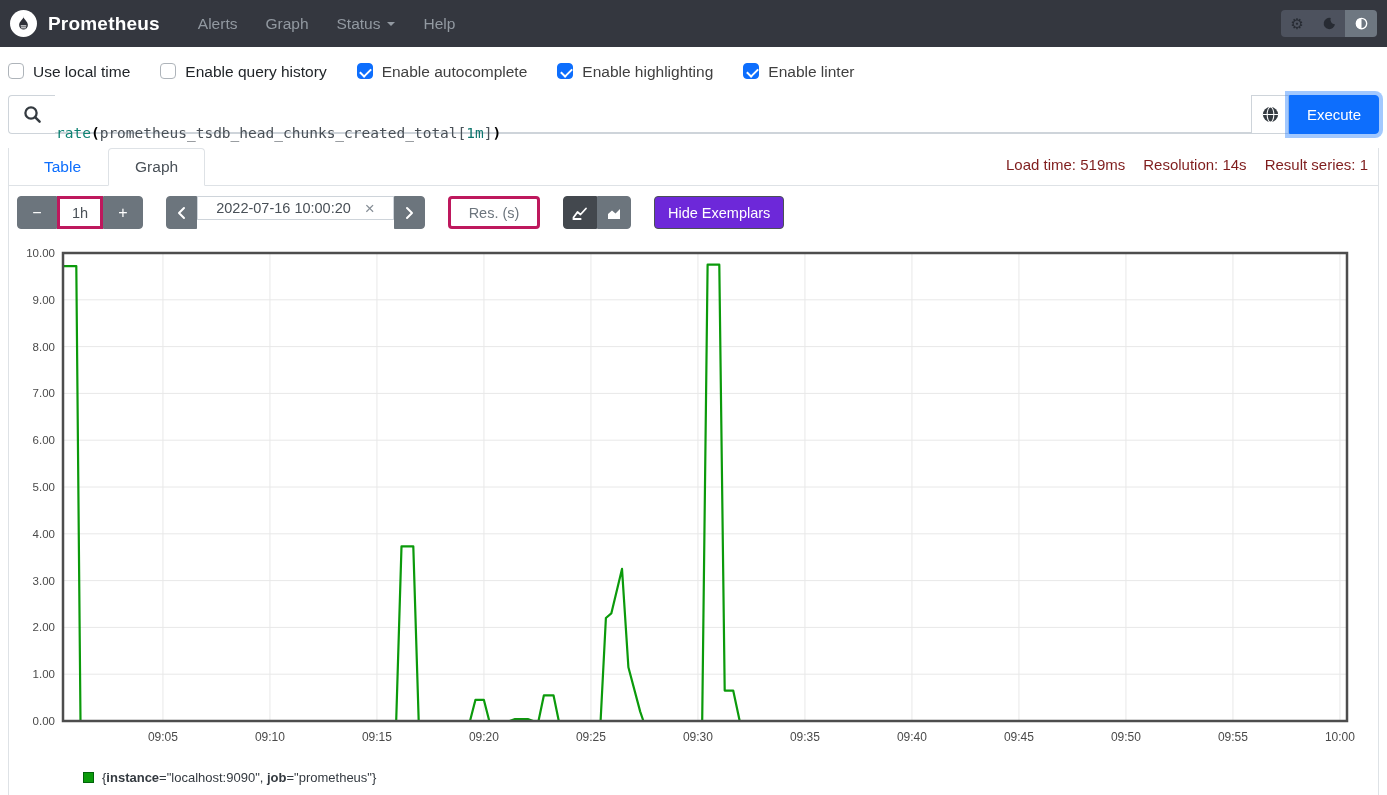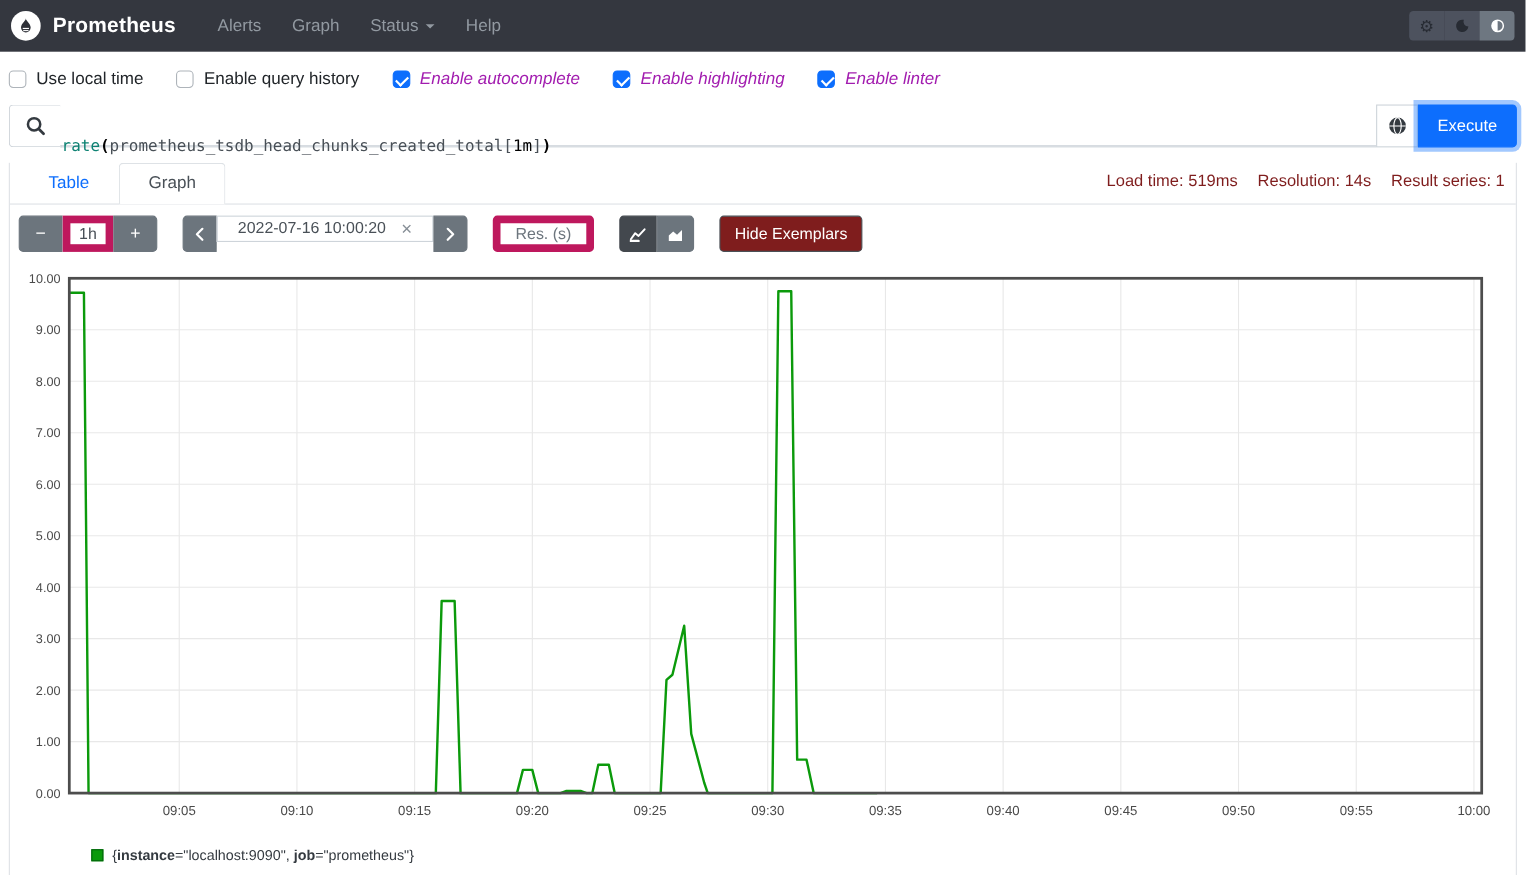--- a/index.html
+++ b/index.html
@@ -13,25 +13,25 @@
   .brand-name { color:#fff; font-size:19px; font-weight:700; letter-spacing:.2px; }
   .nav-links { display:flex; align-items:center; margin-left:24px; gap:0; }
   .nav-link { color:#9299a1; font-size:15.5px; padding:6px 14px; text-decoration:none; cursor:pointer; display:flex; align-items:center; }
   .caret { width:0; height:0; border:4px solid transparent; border-top-color:#9299a1; margin-left:7px; margin-top:4px; }
   .theme-group { margin-left:auto; display:flex; border-radius:4px; overflow:hidden; margin-right:2px; }
   .theme-btn { width:32px; height:27px; border:none; background:#4d525e; display:flex; align-items:center; justify-content:center; cursor:pointer; color:#272b33; font-size:15px; padding:0; }
   .theme-btn.active { background:#6e7781; color:#fff; }
 
   
   .options-row { display:flex; align-items:center; gap:30px; padding:16px 0 12px 8px; }
-  .opt { display:flex; align-items:center; gap:9px; cursor:pointer; font-size:15.5px; color:#212529; }
+  .opt { display:flex; gap:9px; cursor:pointer; font-size:15.5px; color:#212529; }
   .cb { width:16px; height:16px; border:1px solid #aeb4ba; border-radius:4px; background:#fff; position:relative; flex:0 0 16px; }
   .cb.checked { background:#0d6efd; border-color:#0d6efd; }
   .cb.checked::after { content:""; position:absolute; left:4.5px; top:1.5px; width:5px; height:9px; border:solid #fff; border-width:0 2px 2px 0; transform:rotate(45deg); }
-  .opt.checked .opt-label { color:#a21caf;font-style:italic; }
+  .opt.checked .opt-label { color:#404040; }
 
   
   .query-row { display:flex; margin:2px 8px 0 8px; height:39px; }
   .q-addon { background:#fff; border:1px solid #ced4da; display:flex; align-items:center; justify-content:center; }
   .q-search { width:47px; border-right:none; border-radius:4px 0 0 4px; }
   .q-input { flex:1; background:#fff; border:1px solid #ced4da; border-right:none; display:flex; align-items:center; padding-left:0; font-family:"DejaVu Sans Mono", monospace; font-size:14.5px; cursor:text;margin-top:37px; }
   .q-globe { width:38px; border-left:1px solid #ced4da; border-radius:0; }
   .btn-execute { width:90px; border:1px solid #0d6efd; background:#0d6efd; color:#fff; font-size:15px; border-radius:0 4px 4px 0; cursor:pointer; box-shadow:0 0 0 4px rgba(49,132,253,.45); position:relative; z-index:2; font-family:"Liberation Sans", sans-serif; }
 
   
@@ -44,27 +44,27 @@
   .stats { display:flex; gap:18px; align-items:flex-start; padding:8px 10px 0 0; color:#7f1d1d; font-size:15px; }
 
   
   .controls-row { display:flex; align-items:center; gap:23px; padding:10px 0 8px 8px; }
   .grp { display:flex; }
   .btn-sec { background:#6c757d; color:#fff; border:1px solid #6c757d; height:33px; display:flex; align-items:center; justify-content:center; cursor:pointer; font-size:16px; padding:0; font-family:"Liberation Sans", sans-serif; }
   .rad-l { border-radius:4px 0 0 4px; }
   .rad-r { border-radius:0 4px 4px 0; }
   .w40 { width:40px; }
   .w30 { width:31px; }
-  .ctl-input { border:7px solid #be185d; height:33px; color:#495057; font-size:14.5px; text-align:center; outline:none; background:#fff; font-family:"Liberation Sans", sans-serif; }
+  .ctl-input { border:3px solid #be185d; height:33px; color:#495057; font-size:14.5px; text-align:center; outline:none; background:#fff; font-family:"Liberation Sans", sans-serif; }
   .range-val { width:46px; }
   .time-box { width:197px; border:1px solid #ced4da; height:24px; background:#fff; display:flex; align-items:center; justify-content:center; gap:14px; color:#495057; font-size:14.5px; cursor:text; }
   .time-clear { color:#868e96; font-size:17px; cursor:pointer; line-height:1; }
   .res-input { width:92px; border-radius:4px; }
   .res-input::placeholder { color:#6c757d; }
-  .btn-dark { background:#7f1d1d; border:1px solid #4a5056; color:#fff; height:33px; display:flex; align-items:center; justify-content:center; cursor:pointer; font-size:14.5px; font-family:"Liberation Sans", sans-serif; }
+  .btn-dark { background:#6d28d9; border:1px solid #4a5056; color:#fff; height:33px; display:flex; align-items:center; justify-content:center; cursor:pointer; font-size:14.5px; font-family:"Liberation Sans", sans-serif; }
   .tgl { width:34px; }
   .tgl.on { background:#43484e; border-color:#43484e; }
   .tgl.off { background:#6c757d; border-color:#6c757d; }
   .btn-exemplars { padding:0 13px; border-radius:4px; }
 
   
   .chart-wrap { padding:6px 0 0 0; }
   .legend-row { display:flex; align-items:center; gap:8px; padding:20px 0 22px 74px; font-size:13px; color:#343a40; }
   .legend-swatch { width:11px; height:11px; border:1px solid #00640a; }
 </style>
@@ -141,21 +141,21 @@
     <svg width="19" height="19" viewBox="0 0 19 19">
         <circle cx="8" cy="8" r="5.6" fill="none" stroke="#343a40" stroke-width="2.3"></circle>
         <line x1="12.3" y1="12.3" x2="16.6" y2="16.6" stroke="#343a40" stroke-width="2.5" stroke-linecap="round"></line>
       </svg>
   </div>
   <div class="q-input" id="query-content">
       <span style="color: rgb(14, 130, 115);">rate</span>
       <span style="color: rgb(0, 0, 0); font-weight: 700;">(</span>
       <span style="color: rgb(73, 80, 87);">prometheus_tsdb_head_chunks_created_total</span>
       <span style="color: rgb(73, 80, 87);">[</span>
-      <span style="color: #000000;">1m</span>
+      <span style="color: #0f766e;">1m</span>
       <span style="color: rgb(73, 80, 87);">]</span>
       <span style="color: rgb(0, 0, 0); font-weight: 700;">)</span>
     </div>
   <div class="q-addon q-globe">
     <svg width="19" height="19" viewBox="0 0 20 20">
       <circle cx="10" cy="10" r="8" fill="#343a40"></circle>
       <ellipse cx="10" cy="10" rx="3.5" ry="8" fill="none" stroke="#fff" stroke-width="1.1"></ellipse>
       <line x1="2" y1="10" x2="18" y2="10" stroke="#fff" stroke-width="1.1"></line>
     </svg>
   </div>

